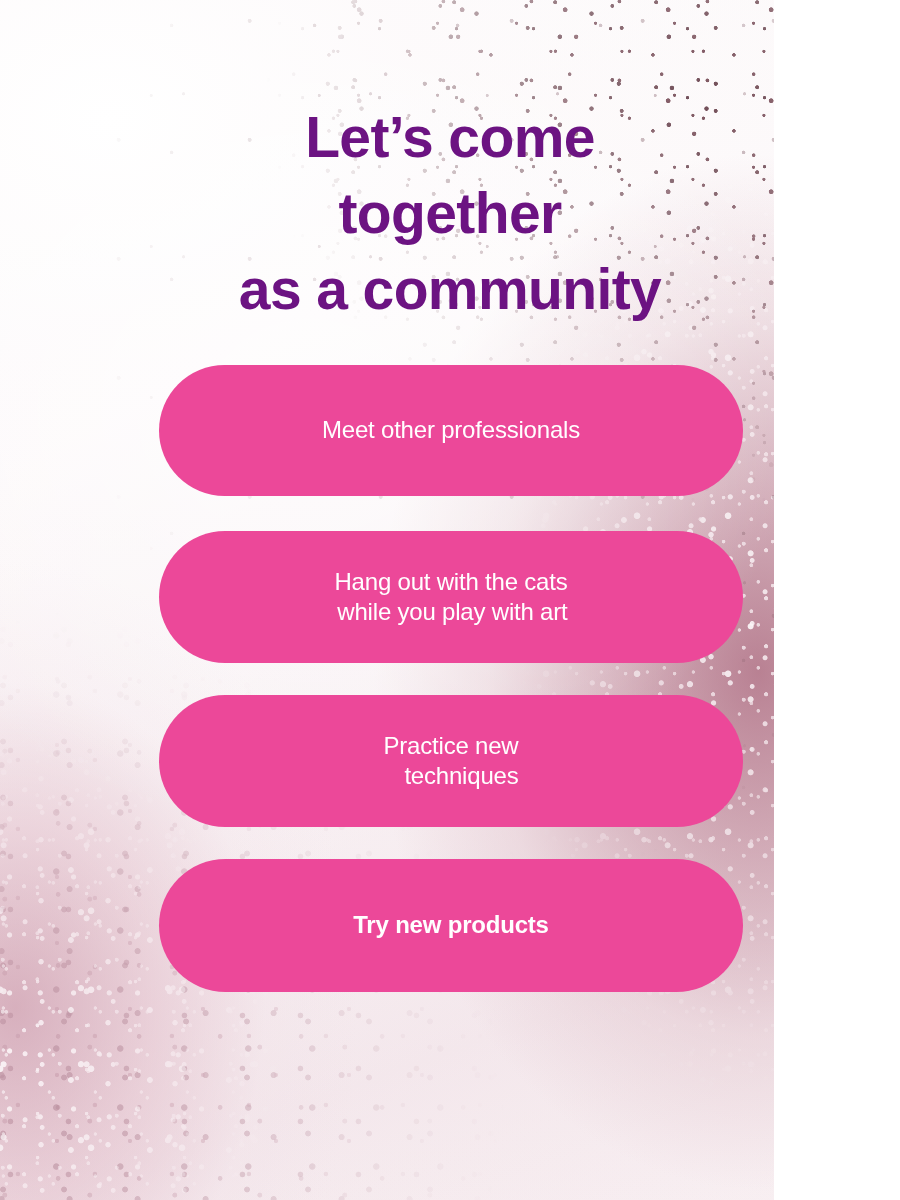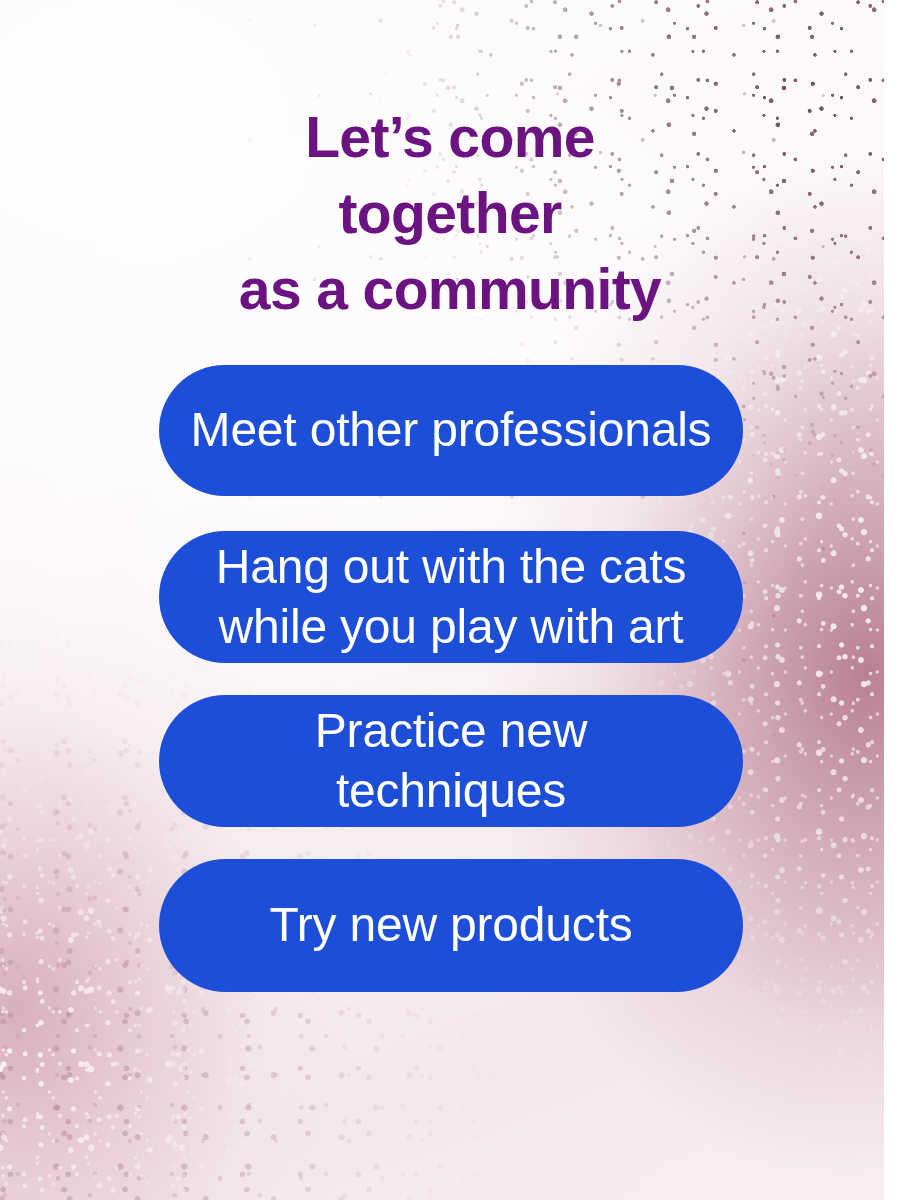--- a/index.html
+++ b/index.html
@@ -5,21 +5,21 @@
   html, body {
     margin: 0;
     padding: 0;
     background: #ffffff;
   }
   body {
     font-family: "Liberation Sans", sans-serif;
   }
   .poster {
     position: relative;
-    width: 884px;
+    width: 774px;
     height: 1200px;
     overflow: hidden;
     background: #fdfbfb;
   }
 
   
   .bg-layer {
     position: absolute;
     inset: 0;
     pointer-events: none;
@@ -156,39 +156,39 @@
     white-space: pre-line;
   }
 
   .pill-stack {
     position: absolute;
     left: 159px;
     top: 365px;
     width: 584px;
   }
   .pill {
-    background: #1d4ed8;
+    background: #ec4899;
     color: #ffffff;
     border-radius: 80px;
     display: flex;
     align-items: center;
     justify-content: center;
-    text-align: center;
-    font-size: 48px;
+    text-align: right;
+    font-size: 24px;
     font-weight: normal;
     line-height: 1.26;
     letter-spacing: -0.2px;
     white-space: pre-line;
     box-sizing: border-box;
     padding: 0 26px;
   }
   .pill-1 { height: 131px; margin-bottom: 35px; }
   .pill-2 { height: 132px; margin-bottom: 32px; }
   .pill-3 { height: 132px; margin-bottom: 32px; }
-  .pill-4 { height: 133px; margin-bottom: 55px; }
+  .pill-4 { height: 133px; margin-bottom: 55px; font-weight: bold; }
   .pill-5 { height: 130px; margin-bottom: 0; }
 </style>
 </head>
 <body>
 
 <div class="poster">
 
   <div class="bg-layer bg-base"></div>
   <div class="bg-layer bg-speck-mid"></div>
   <div class="bg-layer bg-speck-light"></div>

